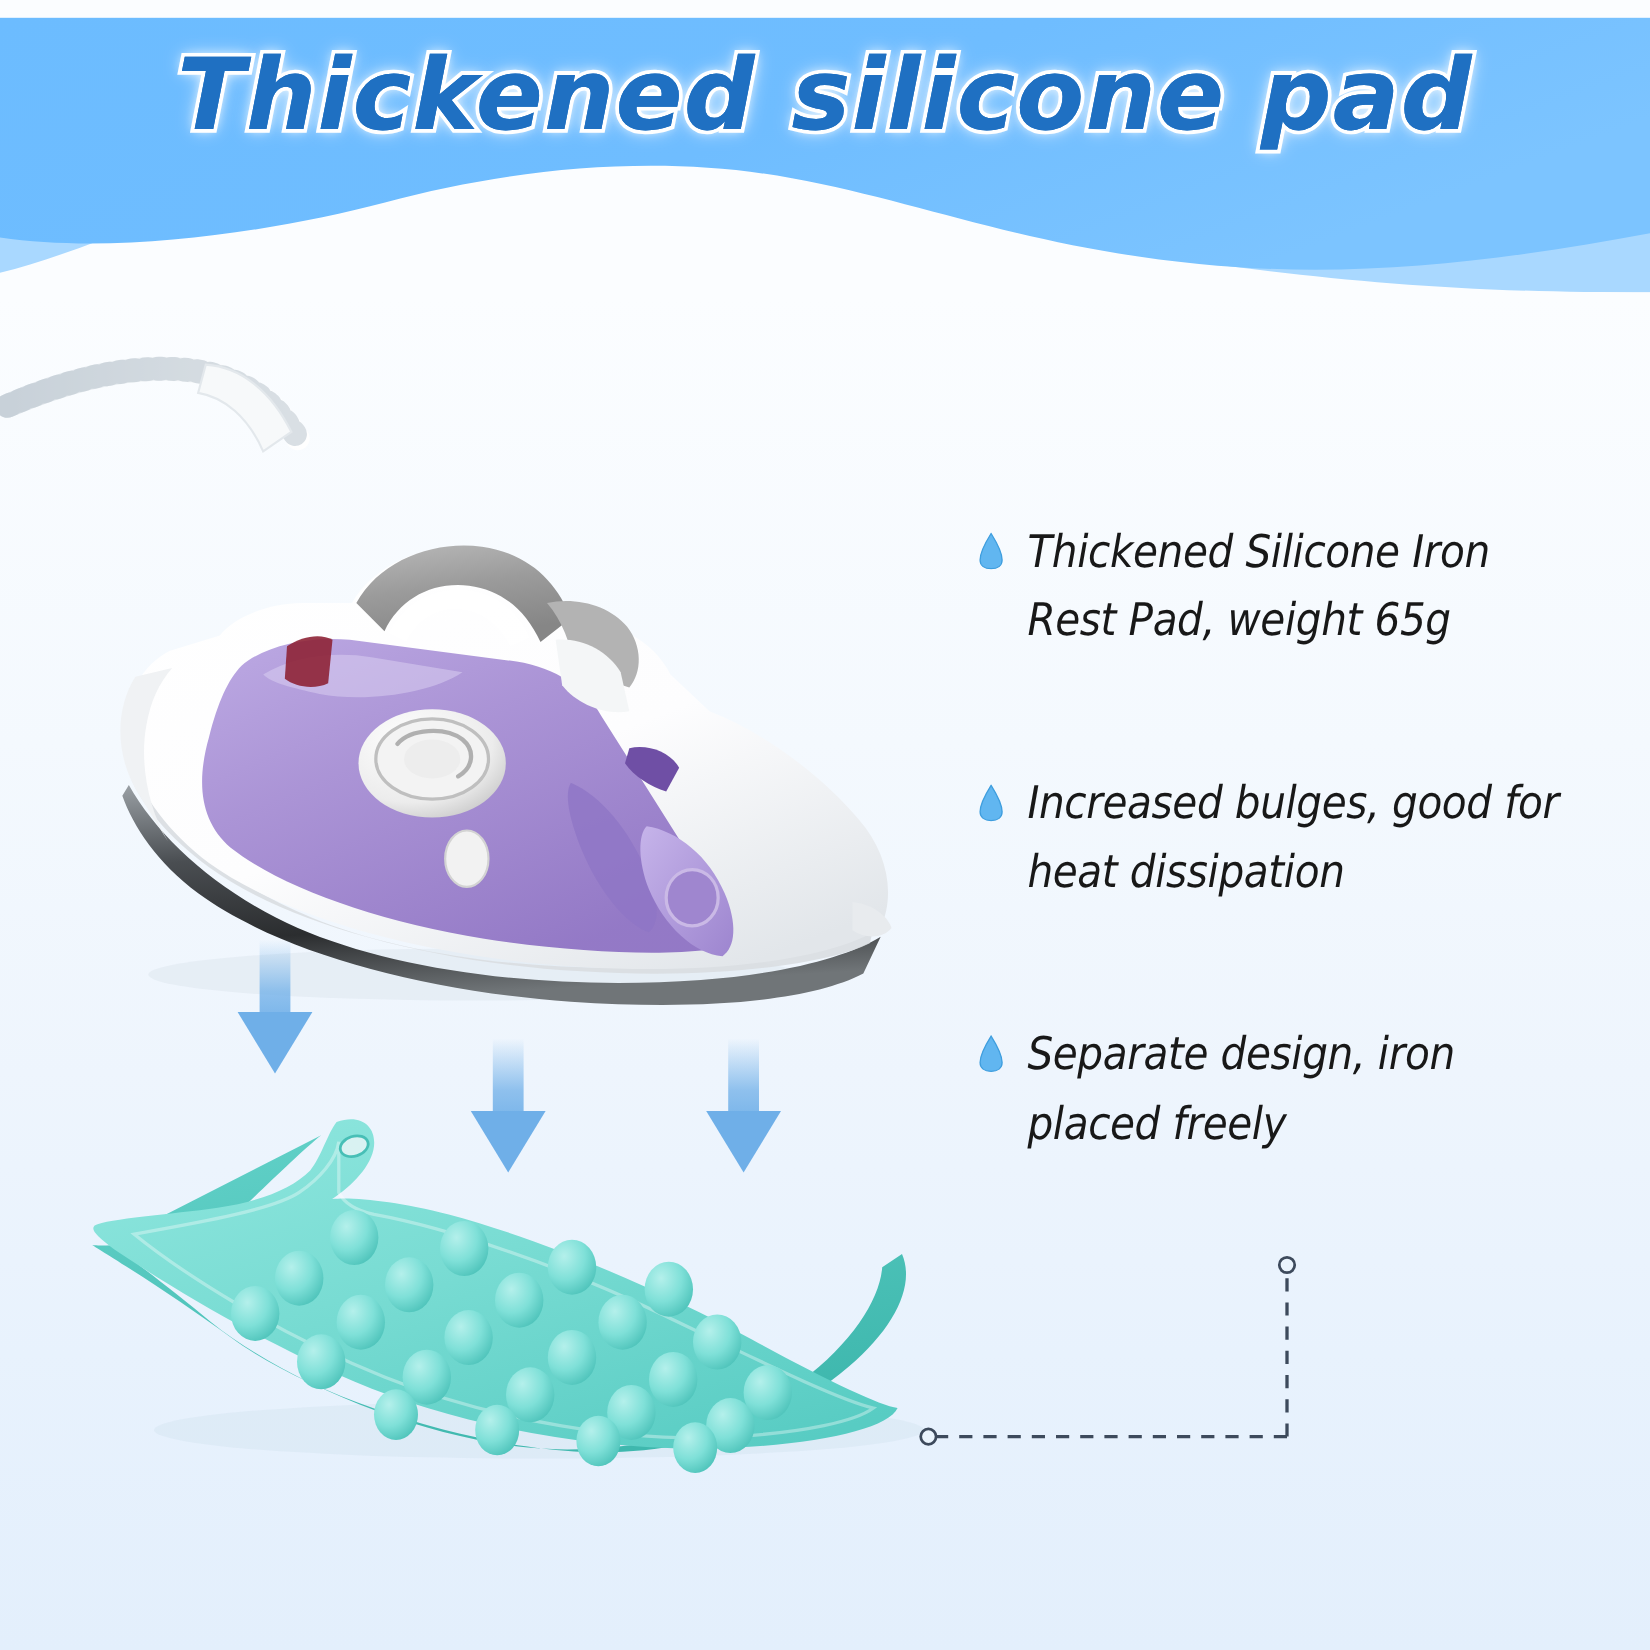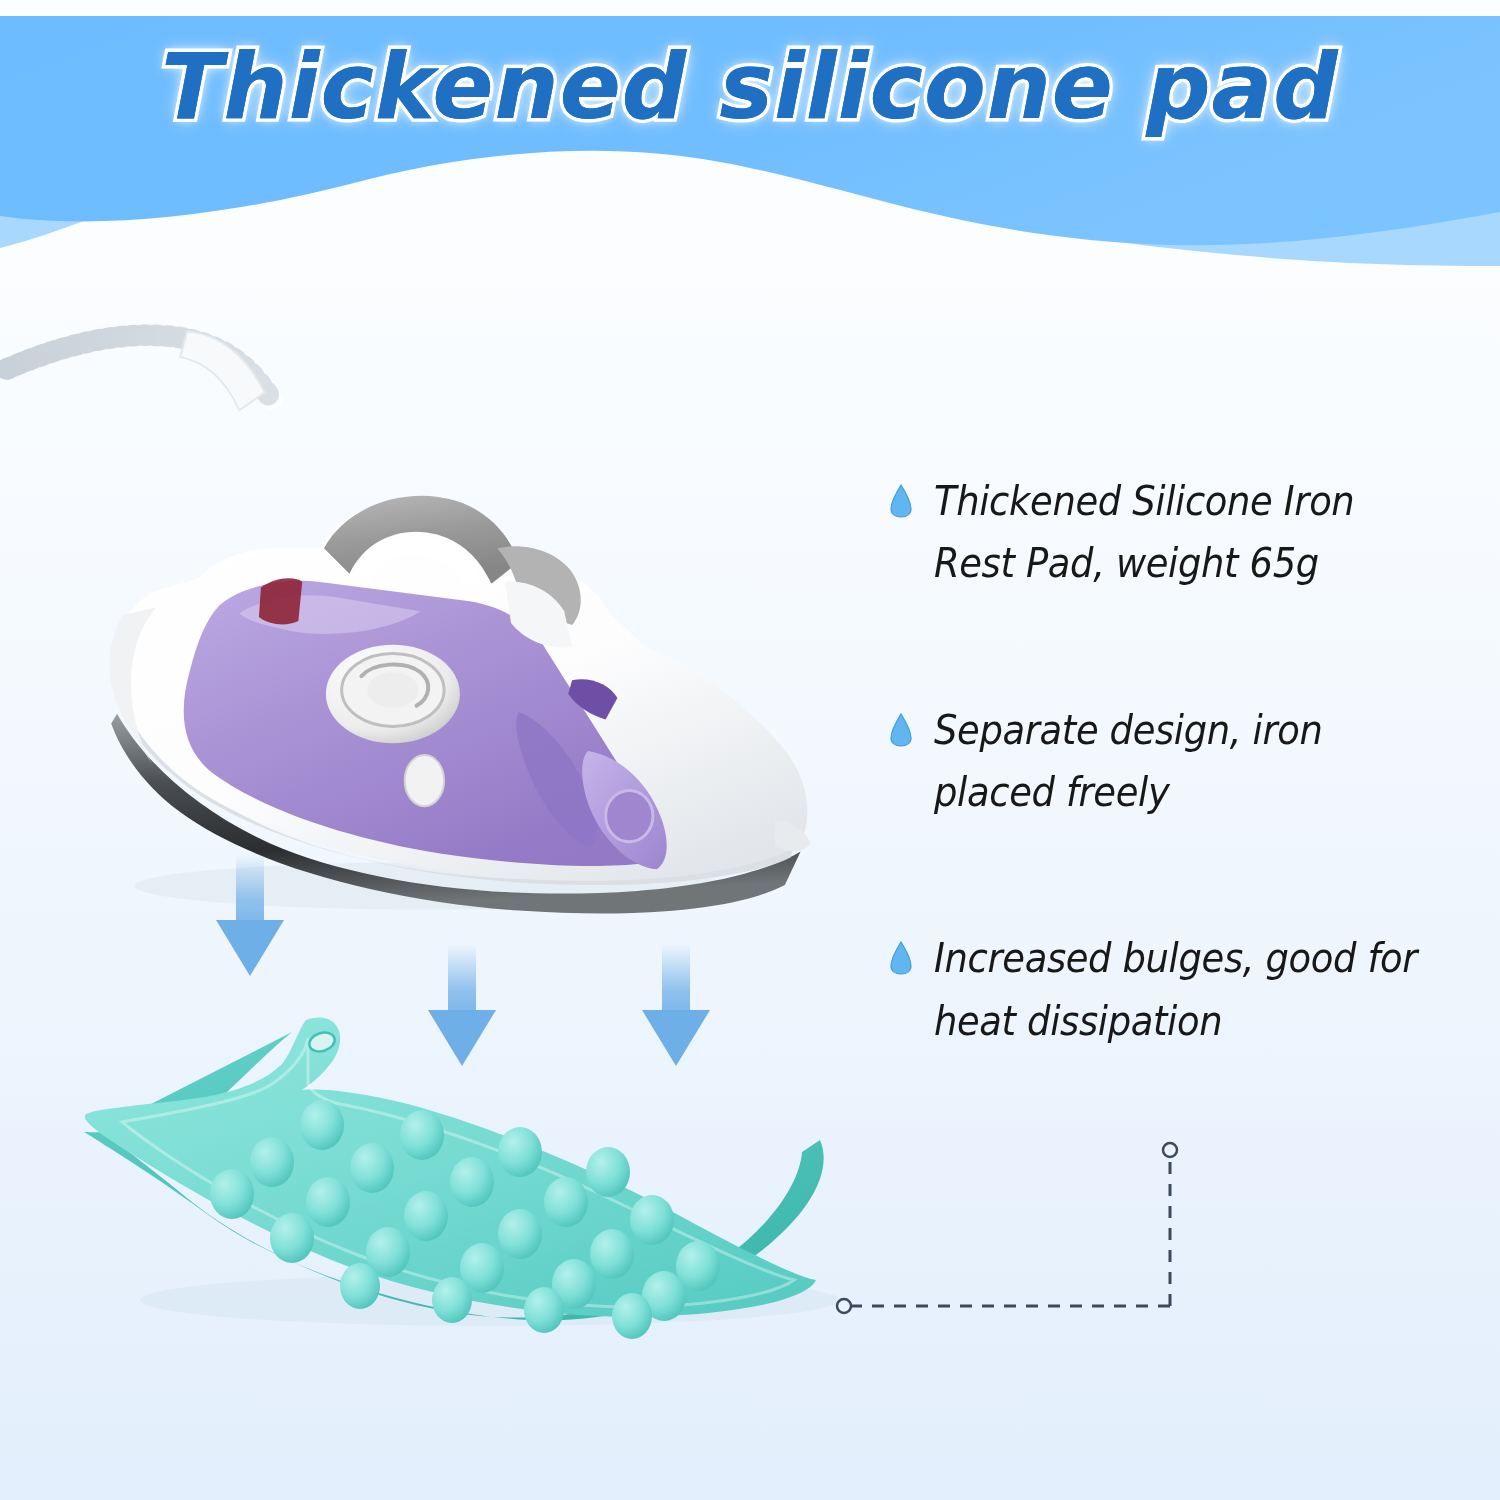--- a/index.html
+++ b/index.html
@@ -378,25 +378,25 @@
       <svg class="feature-bullet" viewBox="0 0 22 34" xmlns="http://www.w3.org/2000/svg">
         <path d="M11,1 C16,9 21,18 21,25 C21,30 17,33 11,33 C5,33 1,30 1,25 C1,18 6,9 11,1 Z" fill="#61b6f0" stroke="#3f9ede" stroke-width="1.2"></path>
       </svg>
       <div class="feature-text">Thickened Silicone Iron Rest Pad, weight 65g</div>
     </div>
 
     <div class="feature">
       <svg class="feature-bullet" viewBox="0 0 22 34" xmlns="http://www.w3.org/2000/svg">
         <path d="M11,1 C16,9 21,18 21,25 C21,30 17,33 11,33 C5,33 1,30 1,25 C1,18 6,9 11,1 Z" fill="#61b6f0" stroke="#3f9ede" stroke-width="1.2"></path>
       </svg>
-      <div class="feature-text">Separate design, iron placed freely</div>
+      <div class="feature-text">Increased bulges, good for heat dissipation</div>
     </div>
 
     <div class="feature">
       <svg class="feature-bullet" viewBox="0 0 22 34" xmlns="http://www.w3.org/2000/svg">
         <path d="M11,1 C16,9 21,18 21,25 C21,30 17,33 11,33 C5,33 1,30 1,25 C1,18 6,9 11,1 Z" fill="#61b6f0" stroke="#3f9ede" stroke-width="1.2"></path>
       </svg>
-      <div class="feature-text">Increased bulges, good for heat dissipation</div>
+      <div class="feature-text">Separate design, iron placed freely</div>
     </div>
 
   </div>
 
 </div>
 
 </body></html>

